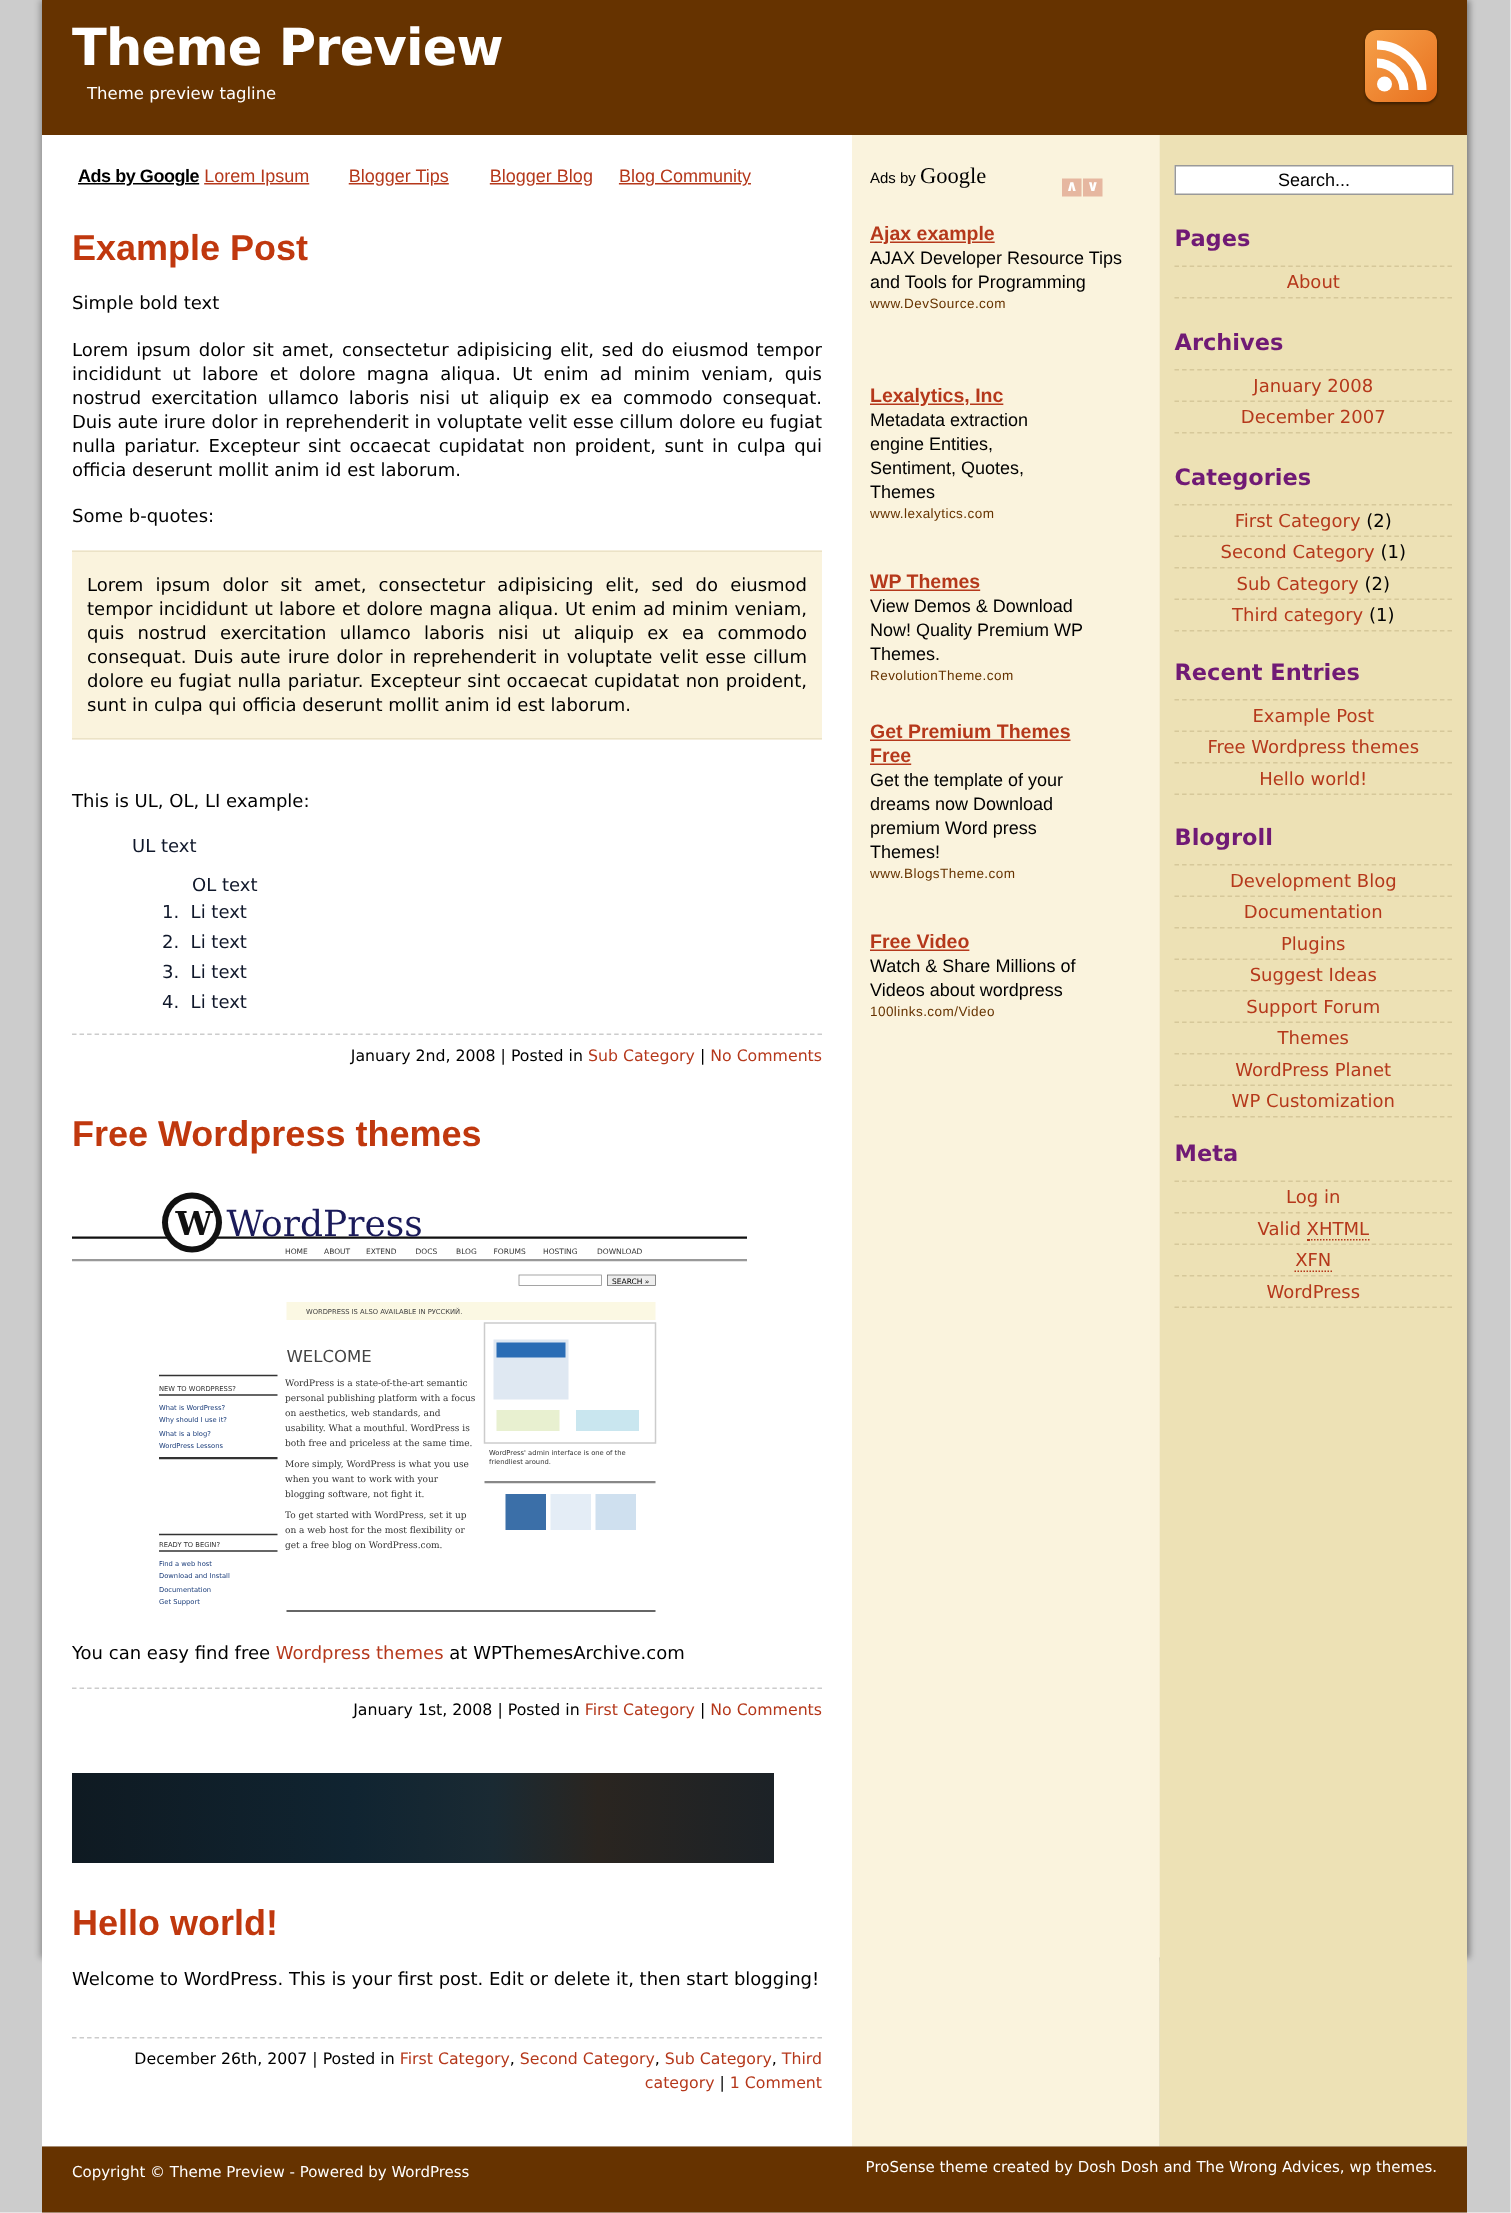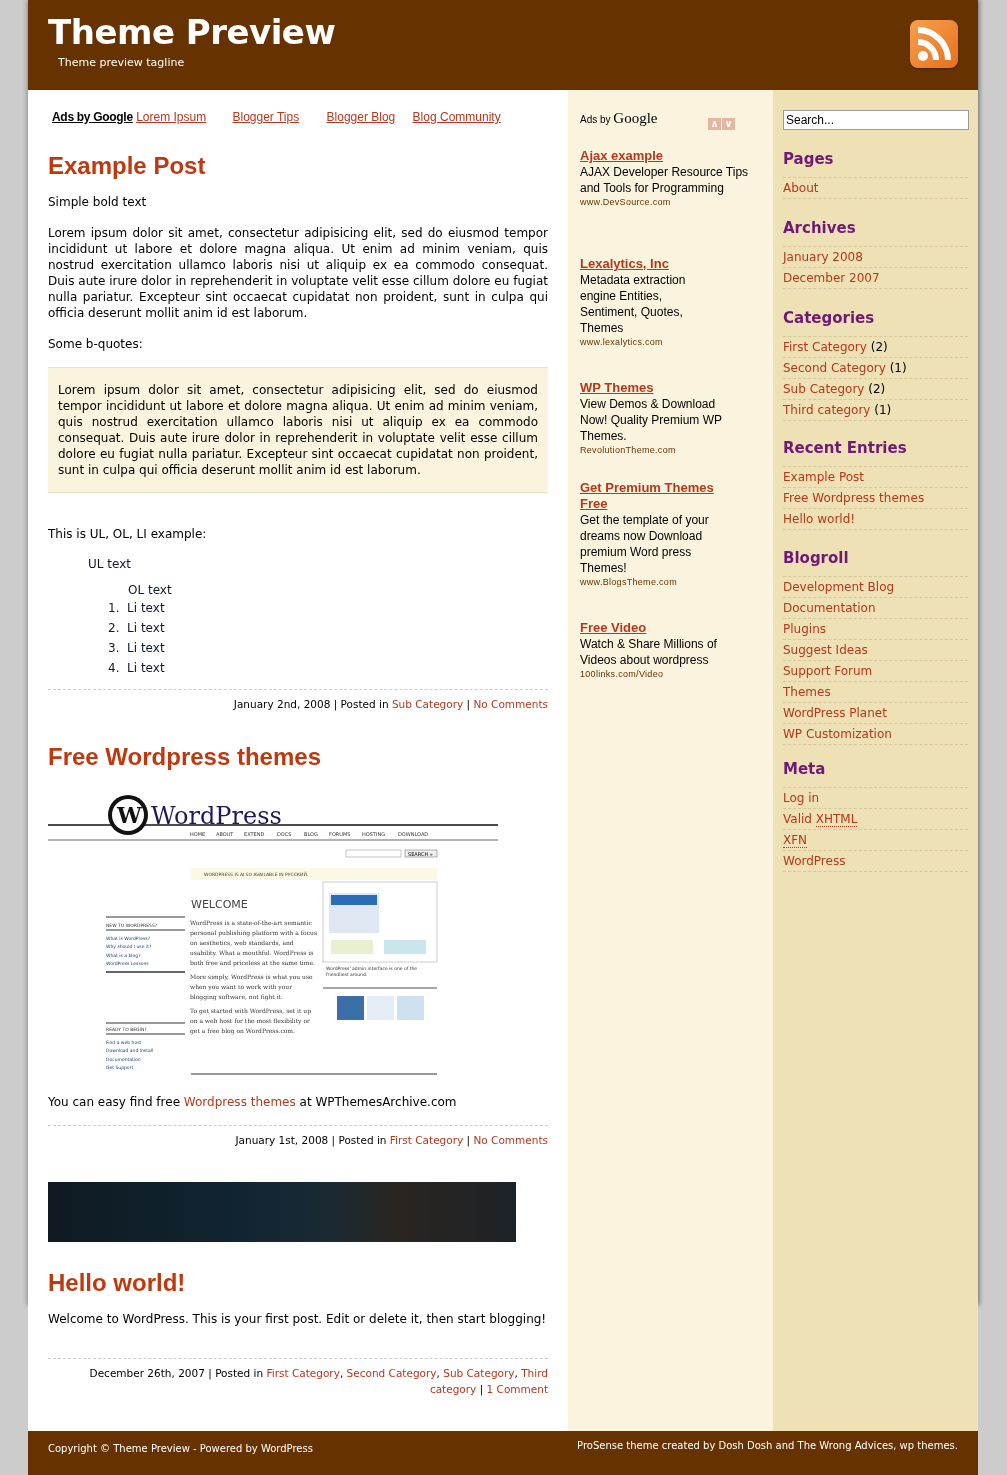--- a/index.html
+++ b/index.html
@@ -6,21 +6,21 @@
   body { background:#cccccc; width:1007px; height:1475px; overflow:hidden; font-family:"DejaVu Sans", sans-serif; }
   #wrap { position:absolute; left:28px; top:0; width:950px; height:1305px; background:#fff; box-shadow: 2px 0 4px rgba(0,0,0,0.35), -2px 0 4px rgba(0,0,0,0.2); }
   #header { position:absolute; left:0; top:0; width:950px; height:90px; background:#663300; }
   #site-title { position:absolute; left:20px; top:12px; color:#fff; font-family:"DejaVu Sans", sans-serif; font-weight:bold; font-size:34px; letter-spacing:-0.5px; }
   #tagline { position:absolute; left:20px; top:56px; color:#fff; font-size:11px;margin-left:10px; }
   #rss { position:absolute; left:882px; top:20px; width:48px; height:48px; border-radius:8px; background:linear-gradient(135deg,#f6a14a,#e8701e); box-shadow:0 1px 2px rgba(0,0,0,0.4); }
   #rss svg { position:absolute; left:0; top:0; }
 
   #main { position:absolute; left:0; top:90px; width:540px; height:1341px; background:#fff; }
   #adcol { position:absolute; left:540px; top:90px; width:205px; height:1341px; background:#faf3dd; }
-  #sidebar { position:absolute; left:745px; top:90px; width:205px; height:1341px; background:#ede1b5; }
+  #sidebar { position:absolute; left:745px; top:90px; width:205px; height:1341px; background:#ede1b5;text-align:center; }
   #footer { position:absolute; left:0; top:1431px; width:950px; height:44px; background:#663300; color:#fff; font-size:10px; }
 
   .linkunit { position:absolute; left:24px; top:20px; font-family:"Liberation Sans", sans-serif; font-size:12px; white-space:nowrap; }
   .linkunit span { display:inline-block; margin-right:0; }
   .lu-ads { color:#000; font-weight:bold; text-decoration:underline; margin-right:15px; letter-spacing:-0.3px; }
   .lu-link { color:#b5381b; text-decoration:underline; }
 
   .post-title { position:absolute; left:20px; color:#c0380e; font-family:"Liberation Sans", sans-serif; font-weight:bold; font-size:24px; }
   .txt { position:absolute; left:20px; width:500px; font-size:12px; line-height:16px; color:#000; text-align:justify; }
   .bold { font-weight:normal; }

